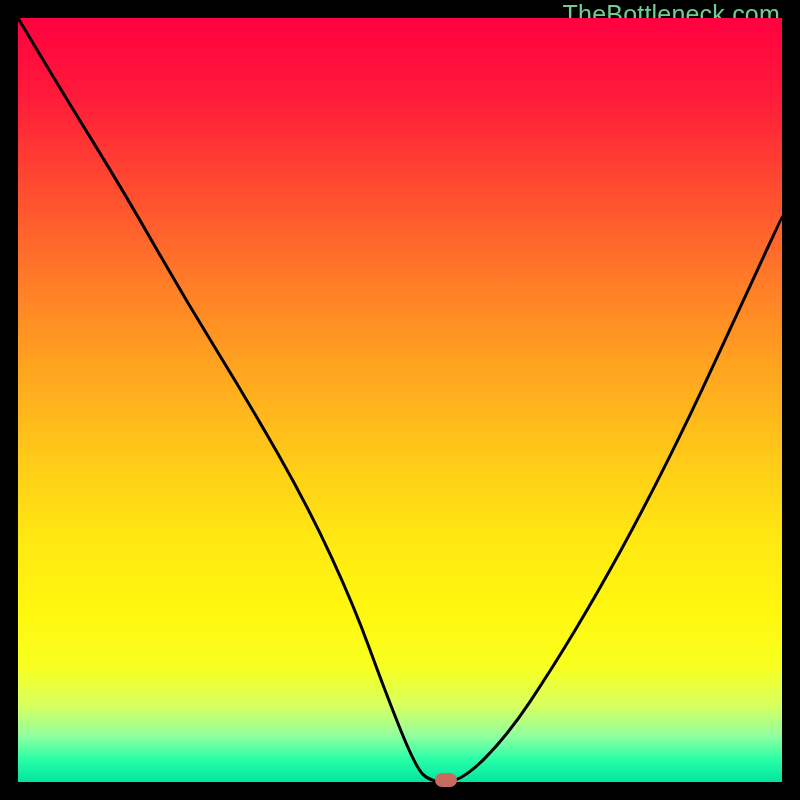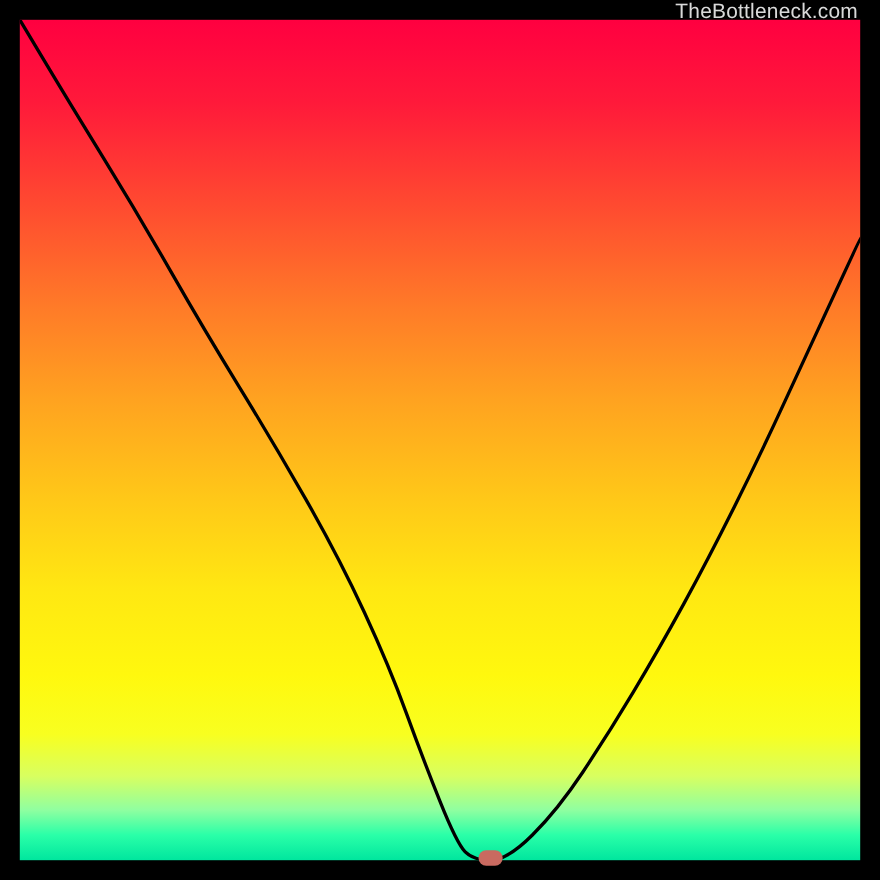--- a/index.html
+++ b/index.html
@@ -37,22 +37,22 @@
       #d8ff60 90%,
       #90ffa0 94%,
       #2affa8 97%,
       #00e69e 100%
     );
   }
   .watermark {
     position: absolute;
     top: 0;
     right: 20px;
-    color: #ffffff;
-    font-size: 19px;
+    color: #86efac;
+    font-size: 25px;
     font-weight: 500;
     letter-spacing: 0.2px;
     opacity: 0.85;
     user-select: none;
   }
   svg.curve {
     position: absolute;
     left: 0;
     top: 0;
     width: 764px;

